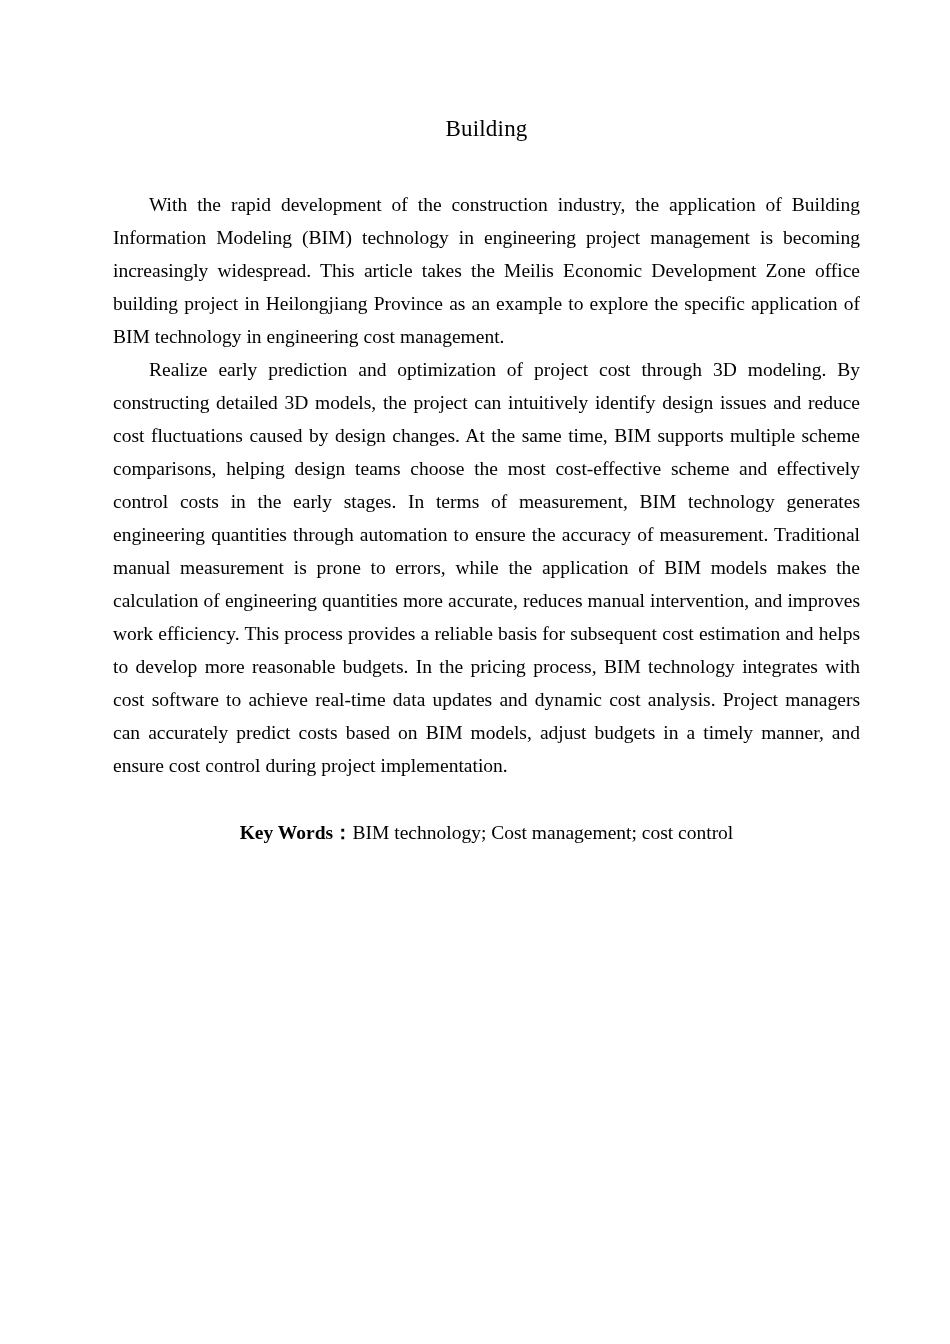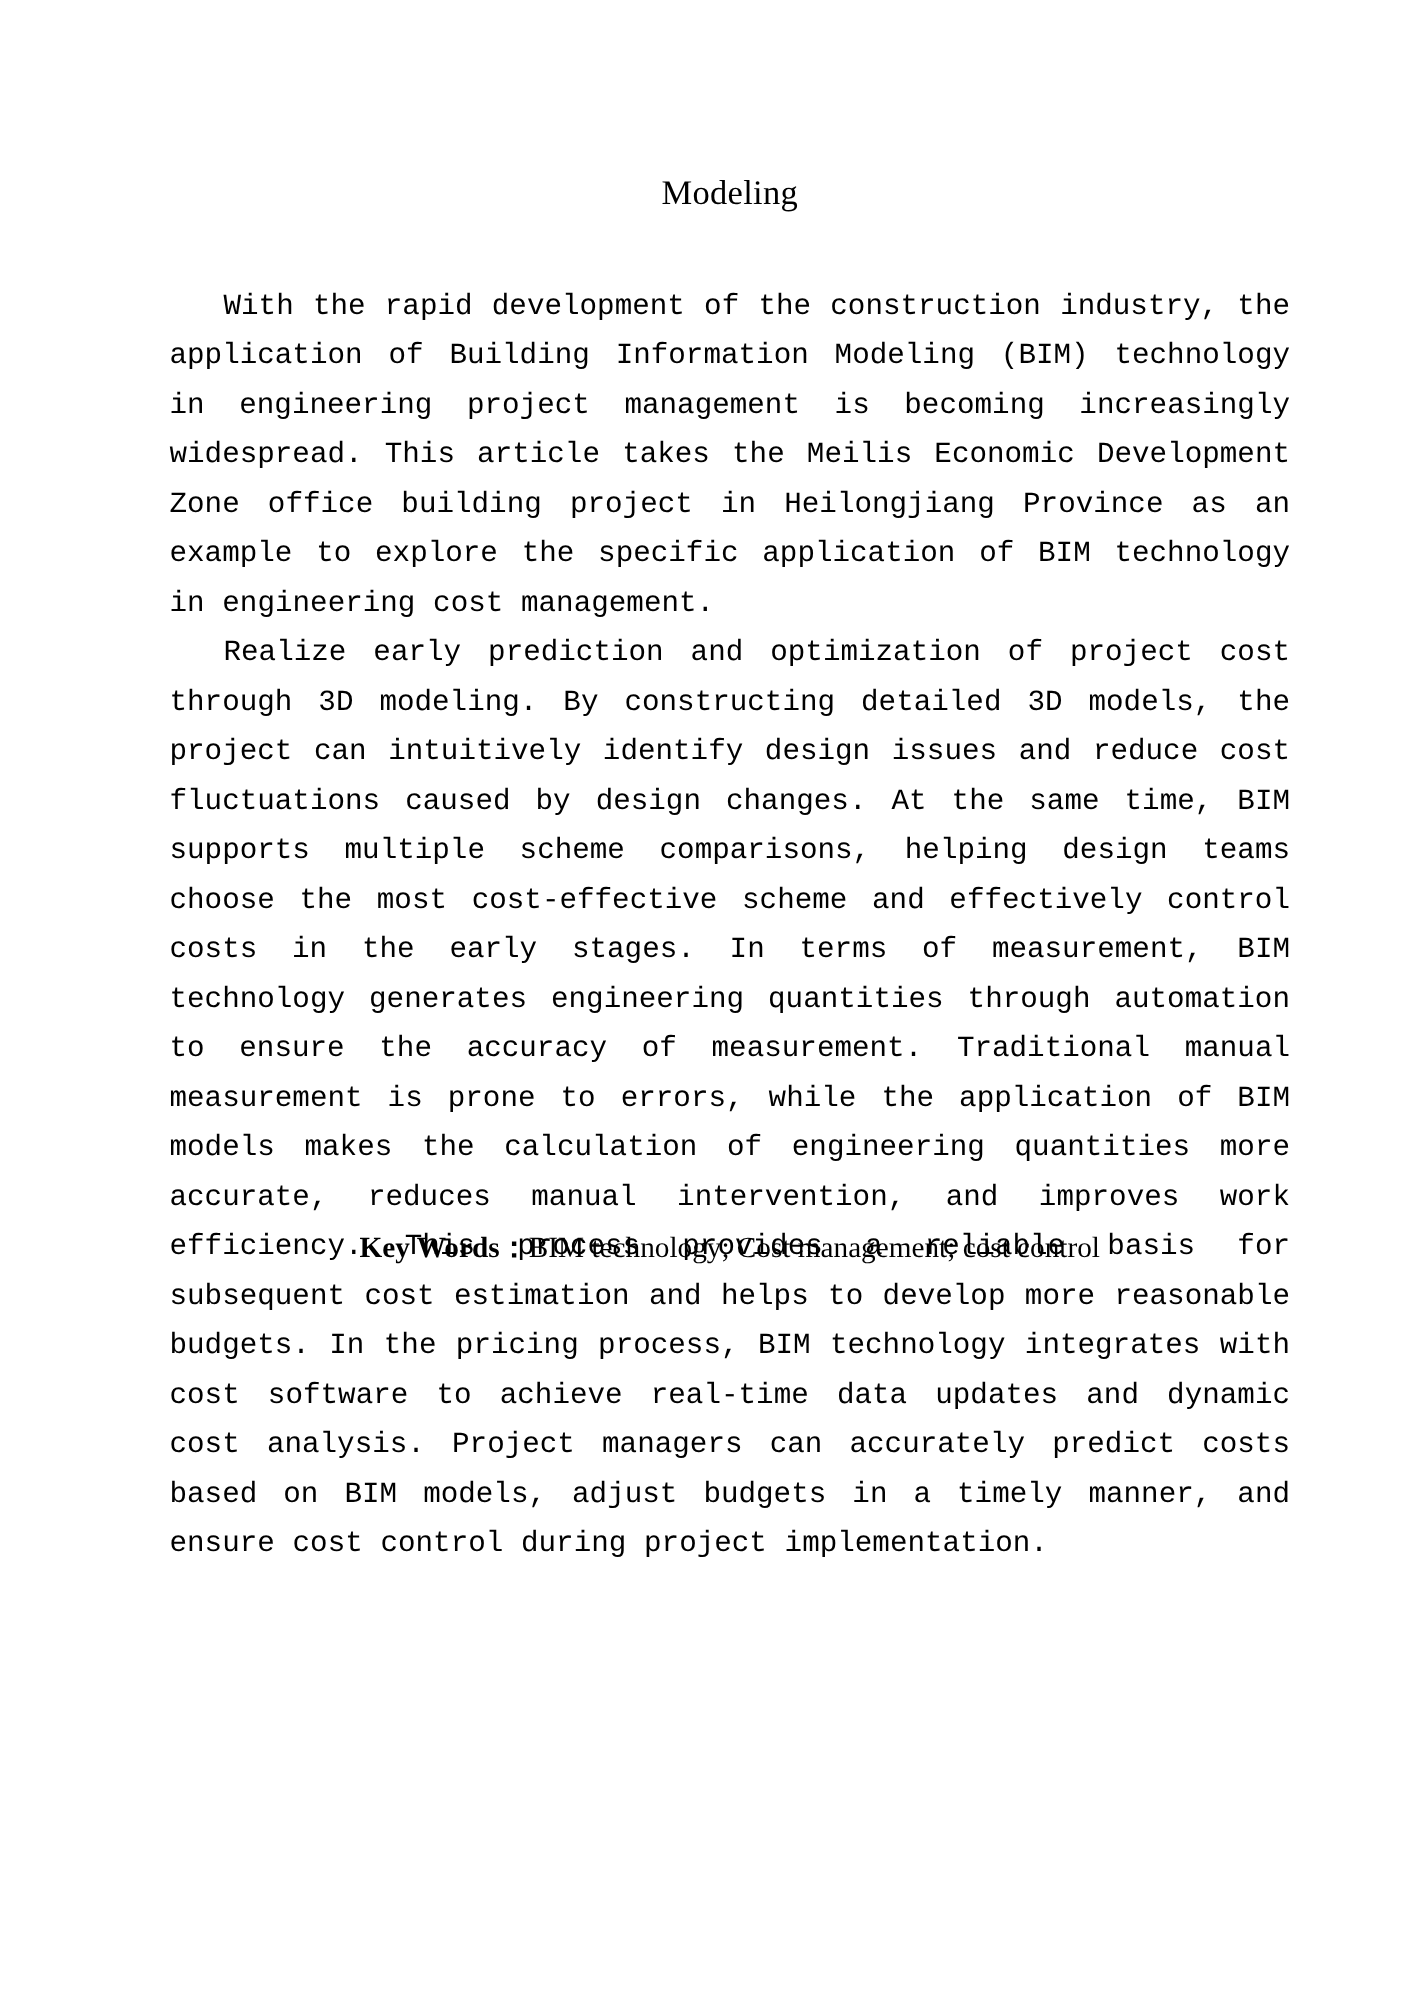--- a/index.html
+++ b/index.html
@@ -58,21 +58,20 @@
   .para {
     margin: 0;
     padding: 0;
     font-size: 19.5px;
     line-height: 33px;
     text-align: justify;
     text-justify: inter-word;
     text-indent: 36px;
     hyphens: none;
     word-spacing: 0.1px;
-    font-family: Liberation Mono, monospace;
   }
 
   .keywords {
     position: absolute;
     left: 0;
     top: 816px;
     width: 747px;
     margin: 0;
     padding: 0;
     font-size: 19.5px;
@@ -93,21 +92,21 @@
   .kw-value {
     font-weight: normal;
   }
 </style>
 </head>
 <body>
 
 <div class="page">
   <div class="content">
 
-    <h1 class="doc-title">Modeling</h1>
+    <h1 class="doc-title">Building</h1>
 
     <div class="abstract-body">
       <p class="para">With the rapid development of the construction industry, the application of Building Information Modeling (BIM) technology in engineering project management is becoming increasingly widespread. This article takes the Meilis Economic Development Zone office building project in Heilongjiang Province as an example to explore the specific application of BIM technology in engineering cost management.</p>
       <p class="para">Realize early prediction and optimization of project cost through 3D modeling. By constructing detailed 3D models, the project can intuitively identify design issues and reduce cost fluctuations caused by design changes. At the same time, BIM supports multiple scheme comparisons, helping design teams choose the most cost-effective scheme and effectively control costs in the early stages. In terms of measurement, BIM technology generates engineering quantities through automation to ensure the accuracy of measurement. Traditional manual measurement is prone to errors, while the application of BIM models makes the calculation of engineering quantities more accurate, reduces manual intervention, and improves work efficiency. This process provides a reliable basis for subsequent cost estimation and helps to develop more reasonable budgets. In the pricing process, BIM technology integrates with cost software to achieve real-time data updates and dynamic cost analysis. Project managers can accurately predict costs based on BIM models, adjust budgets in a timely manner, and ensure cost control during project implementation.</p>
     </div>
 
     <p class="keywords"><span class="kw-label">Key Words</span><span class="kw-colon">：</span><span class="kw-value">BIM technology; Cost management; cost control</span></p>
 
   </div>
 </div>

